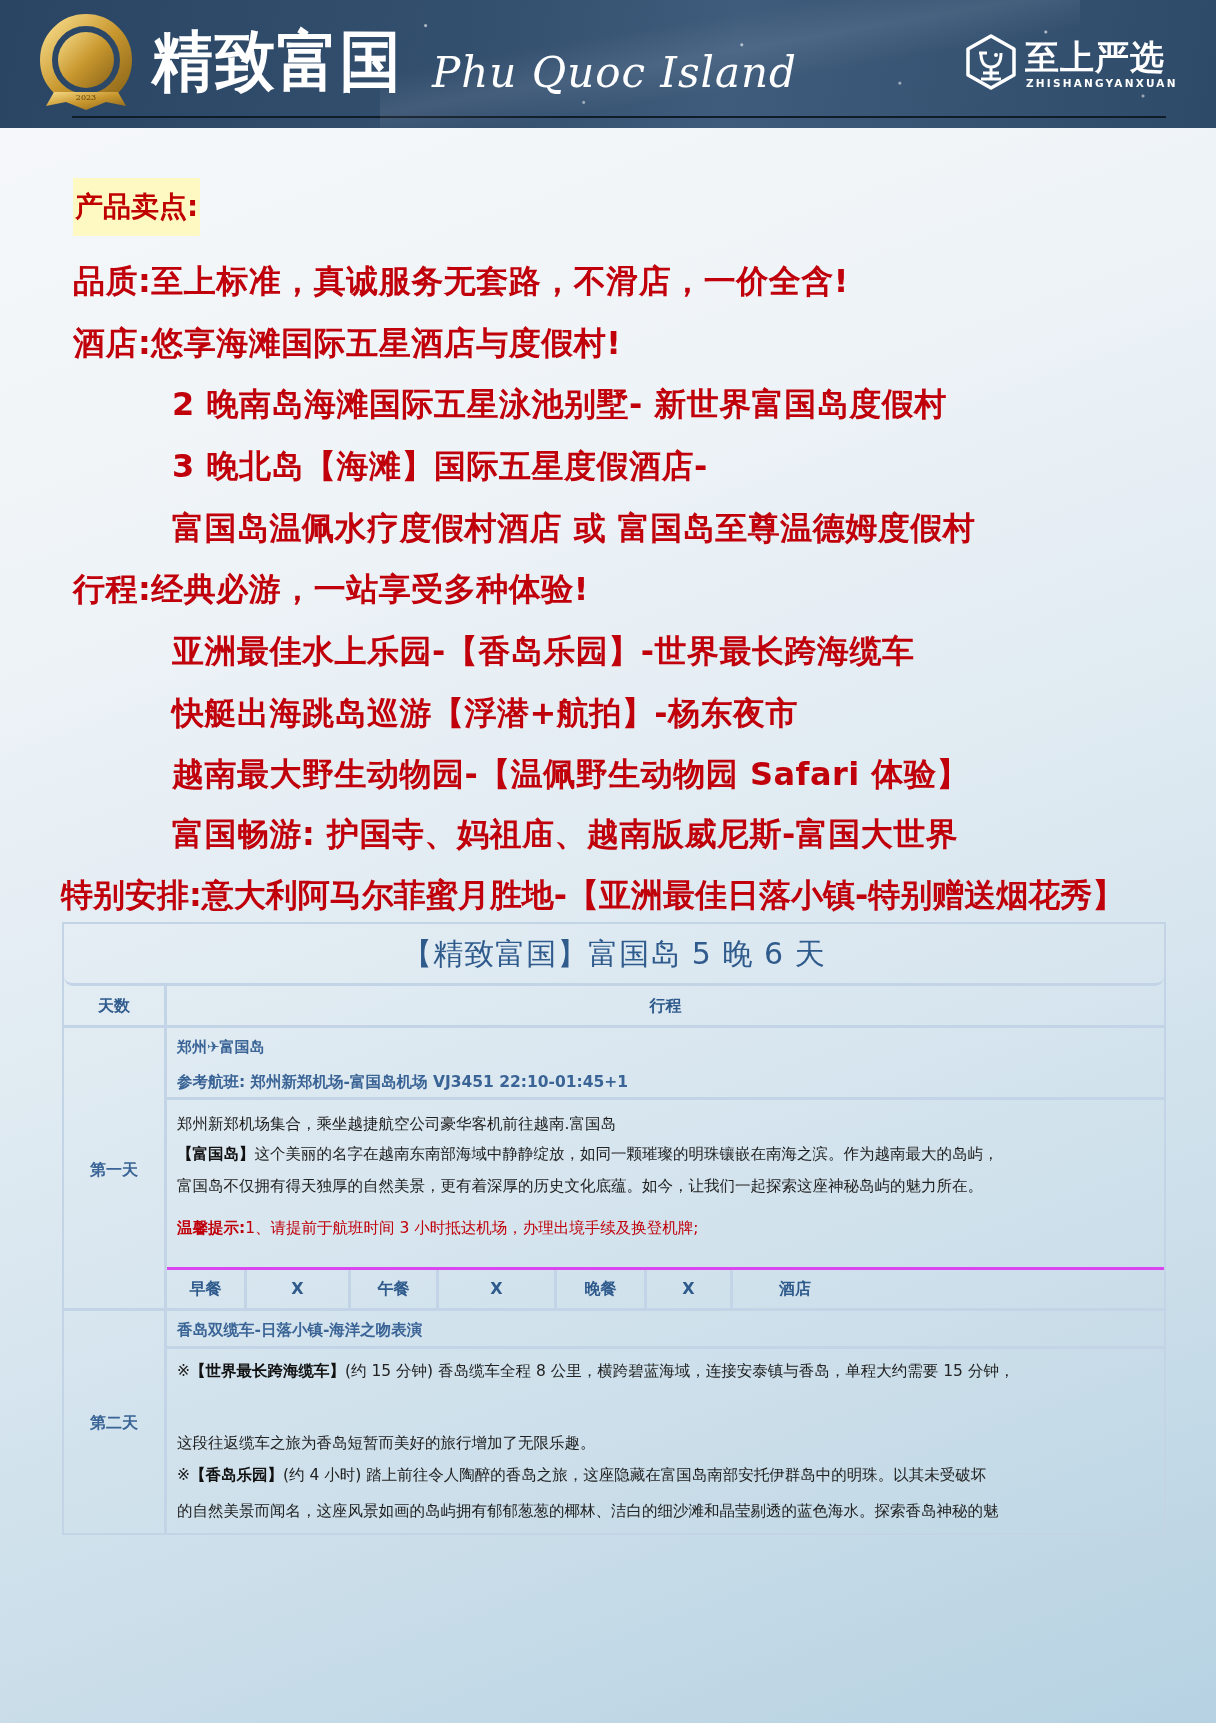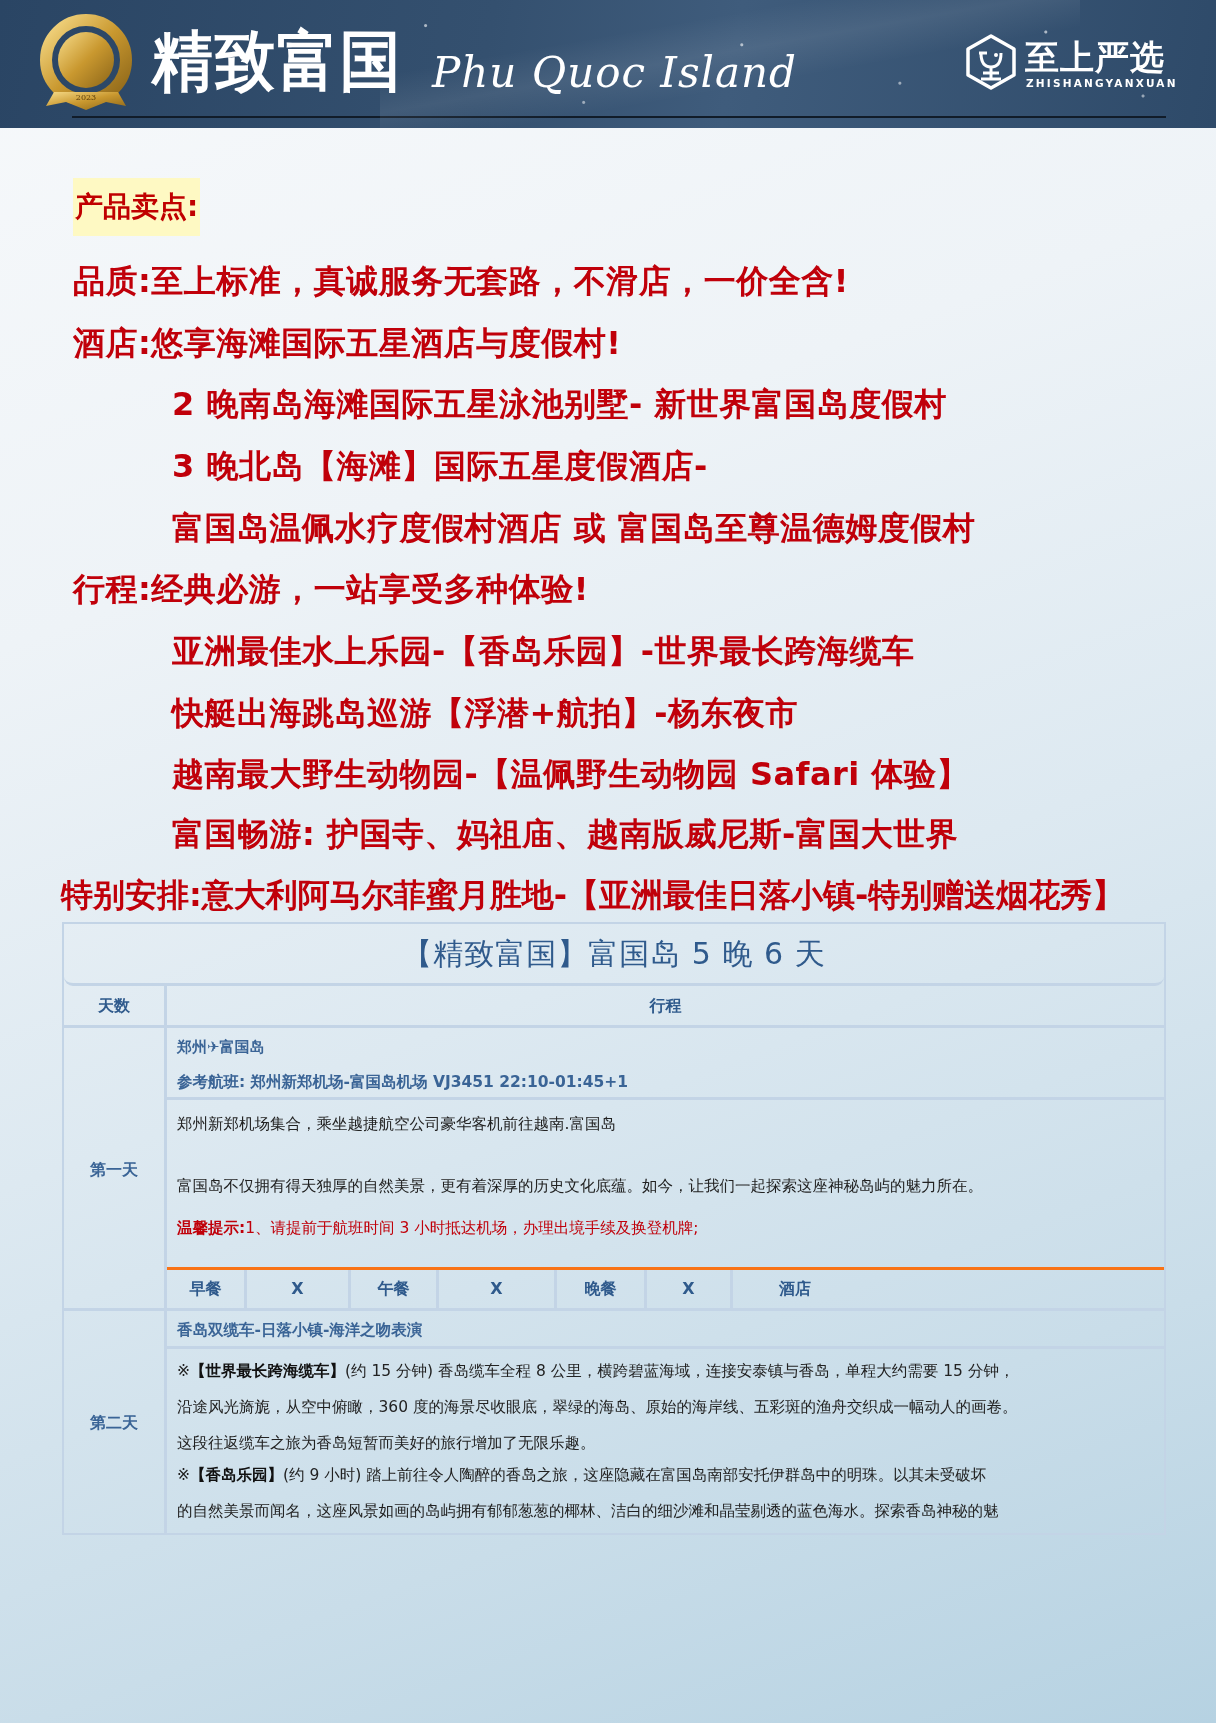--- a/index.html
+++ b/index.html
@@ -163,22 +163,25 @@
 
   <div class="vline" style="left:100px; top:62px; height:549px;"></div>
 
   <div class="cell blue-b" style="left:0; top:104px; width:100px; height:283px; line-height:283px; text-align:center;">第一天</div>
 
   <div class="cell" style="left:103px; top:104px; width:997px; height:72px; border-bottom:3px solid #c3d4e6;">
     <div class="blue-b" style="position:absolute; left:10px; top:10px; font-size:15px;">郑州✈富国岛</div>
     <div class="blue-b" style="position:absolute; left:10px; top:44px; font-size:15.5px; white-space:nowrap;">参考航班: 郑州新郑机场-富国岛机场  VJ3451 22:10-01:45+1</div>
   </div>
 
-  <div class="cell" style="left:103px; top:176px; width:997px; height:170px; border-bottom:3px solid #f97316;">
+  <div class="cell" style="left:103px; top:176px; width:997px; height:170px; border-bottom:3px solid #d946ef;">
     <div class="body-t" style="position:absolute; left:10px; top:14px;">郑州新郑机场集合，乘坐越捷航空公司豪华客机前往越南.富国岛</div>
+    <div class="body-t" style="position:absolute; left:10px; top:44px;">
+      <span class="bold-k">【富国岛】</span><span>这个美丽的名字在越南东南部海域中静静绽放，如同一颗璀璨的明珠镶嵌在南海之滨。作为越南最大的岛屿，</span>
+    </div>
     <div class="body-t" style="position:absolute; left:10px; top:76px;">富国岛不仅拥有得天独厚的自然美景，更有着深厚的历史文化底蕴。如今，让我们一起探索这座神秘岛屿的魅力所在。</div>
     <div class="warn" style="position:absolute; left:10px; top:118px;">
       <b>温馨提示:</b><span>1、请提前于航班时间 3 小时抵达机场，办理出境手续及换登机牌;</span>
     </div>
   </div>
 
   <div class="cell" style="left:103px; top:346px; width:997px; height:41px; border-bottom:3px solid #c3d4e6;">
     <div class="meal" style="left:0; width:80px;">早餐</div>
     <div class="meal" style="left:80px; width:104px;">X</div>
     <div class="meal" style="left:184px; width:88px;">午餐</div>
@@ -192,20 +195,19 @@
   <div class="cell blue-b" style="left:0; top:387px; width:100px; height:224px; line-height:224px; text-align:center;">第二天</div>
 
   <div class="cell" style="left:103px; top:387px; width:997px; height:38px; border-bottom:3px solid #c3d4e6;">
     <div class="blue-b" style="position:absolute; left:10px; top:9px; font-size:15.5px;">香岛双缆车-日落小镇-海洋之吻表演</div>
   </div>
 
   <div class="cell" style="left:103px; top:425px; width:997px; height:186px;">
     <div class="body-t" style="position:absolute; left:10px; top:12px;">
       <span>※</span><span class="bold-k">【世界最长跨海缆车】</span><span>(约 15 分钟) 香岛缆车全程 8 公里，横跨碧蓝海域，连接安泰镇与香岛，单程大约需要 15 分钟，</span>
     </div>
-    <div class="body-t" style="position:absolute; left:10px; top:48px;">沿途风光旖旎，从空中俯瞰，360 度的海景尽收眼底，翠绿的海岛、原始的海岸线、五彩斑的渔舟交织成一幅动人的画卷。</div>
     <div class="body-t" style="position:absolute; left:10px; top:84px;">这段往返缆车之旅为香岛短暂而美好的旅行增加了无限乐趣。</div>
     <div class="body-t" style="position:absolute; left:10px; top:116px;">
-      <span>※</span><span class="bold-k">【香岛乐园】</span><span>(约 9 小时) 踏上前往令人陶醉的香岛之旅，这座隐藏在富国岛南部安托伊群岛中的明珠。以其未受破坏</span>
+      <span>※</span><span class="bold-k">【香岛乐园】</span><span>(约 4 小时) 踏上前往令人陶醉的香岛之旅，这座隐藏在富国岛南部安托伊群岛中的明珠。以其未受破坏</span>
     </div>
     <div class="body-t" style="position:absolute; left:10px; top:152px;">的自然美景而闻名，这座风景如画的岛屿拥有郁郁葱葱的椰林、洁白的细沙滩和晶莹剔透的蓝色海水。探索香岛神秘的魅</div>
   </div>
 </div>
 
 </body></html>

